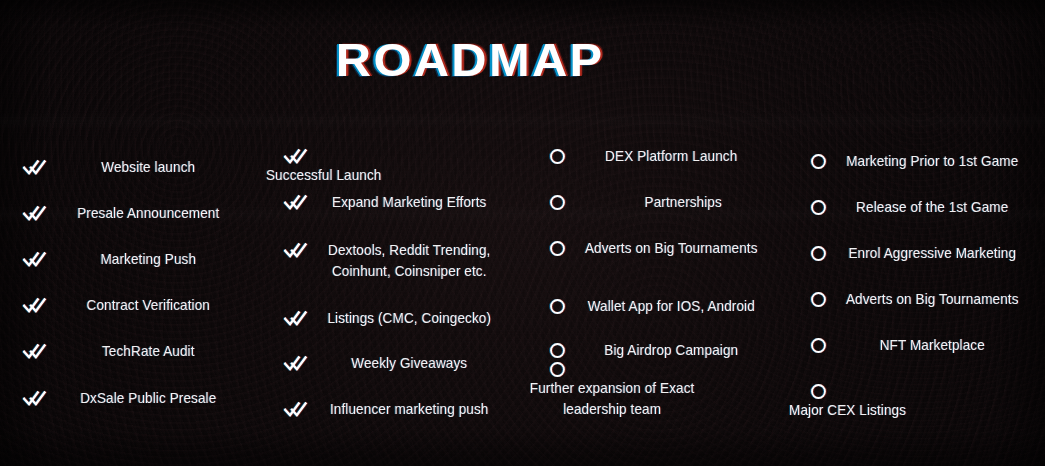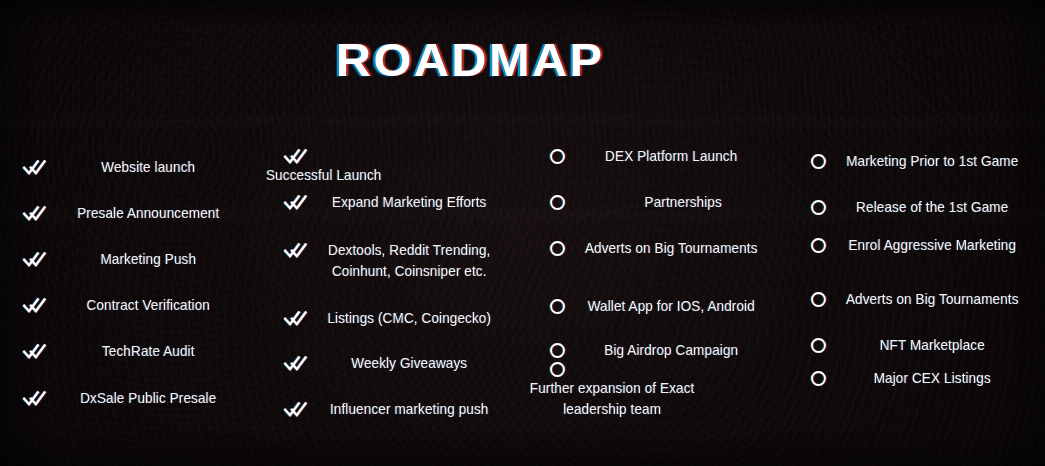--- a/index.html
+++ b/index.html
@@ -352,21 +352,21 @@
           <span class="item-label">Marketing Prior to 1st Game</span>
         </div>
         <div class="item" style="top: 71px;">
           <span class="item-icon icon-fringe">
             <svg viewBox="0 0 20 20" width="17" height="17" class="ring">
               <circle cx="10" cy="10" r="7.6" fill="none" stroke="#ffffff" stroke-width="2.2"></circle>
             </svg>
           </span>
           <span class="item-label">Release of the 1st Game</span>
         </div>
-        <div class="item" style="top: 109px; justify-content: center;">
+        <div class="item" style="top: 117px; justify-content: center;">
           <span class="item-icon icon-fringe">
             <svg viewBox="0 0 20 20" width="17" height="17" class="ring">
               <circle cx="10" cy="10" r="7.6" fill="none" stroke="#ffffff" stroke-width="2.2"></circle>
             </svg>
           </span>
           <span class="item-label">Enrol Aggressive Marketing</span>
         </div>
         <div class="item" style="top: 163px;">
           <span class="item-icon icon-fringe">
             <svg viewBox="0 0 20 20" width="17" height="17" class="ring">
@@ -376,21 +376,21 @@
           <span class="item-label">Adverts on Big Tournaments</span>
         </div>
         <div class="item" style="top: 209px;">
           <span class="item-icon icon-fringe">
             <svg viewBox="0 0 20 20" width="17" height="17" class="ring">
               <circle cx="10" cy="10" r="7.6" fill="none" stroke="#ffffff" stroke-width="2.2"></circle>
             </svg>
           </span>
           <span class="item-label">NFT Marketplace</span>
         </div>
-        <div class="item" style="top: 242px;">
+        <div class="item" style="top: 255px; flex-direction: column;">
           <span class="item-icon icon-fringe">
             <svg viewBox="0 0 20 20" width="17" height="17" class="ring">
               <circle cx="10" cy="10" r="7.6" fill="none" stroke="#ffffff" stroke-width="2.2"></circle>
             </svg>
           </span>
           <span class="item-label">Major CEX Listings</span>
         </div>
       </div>
     </div>
 

